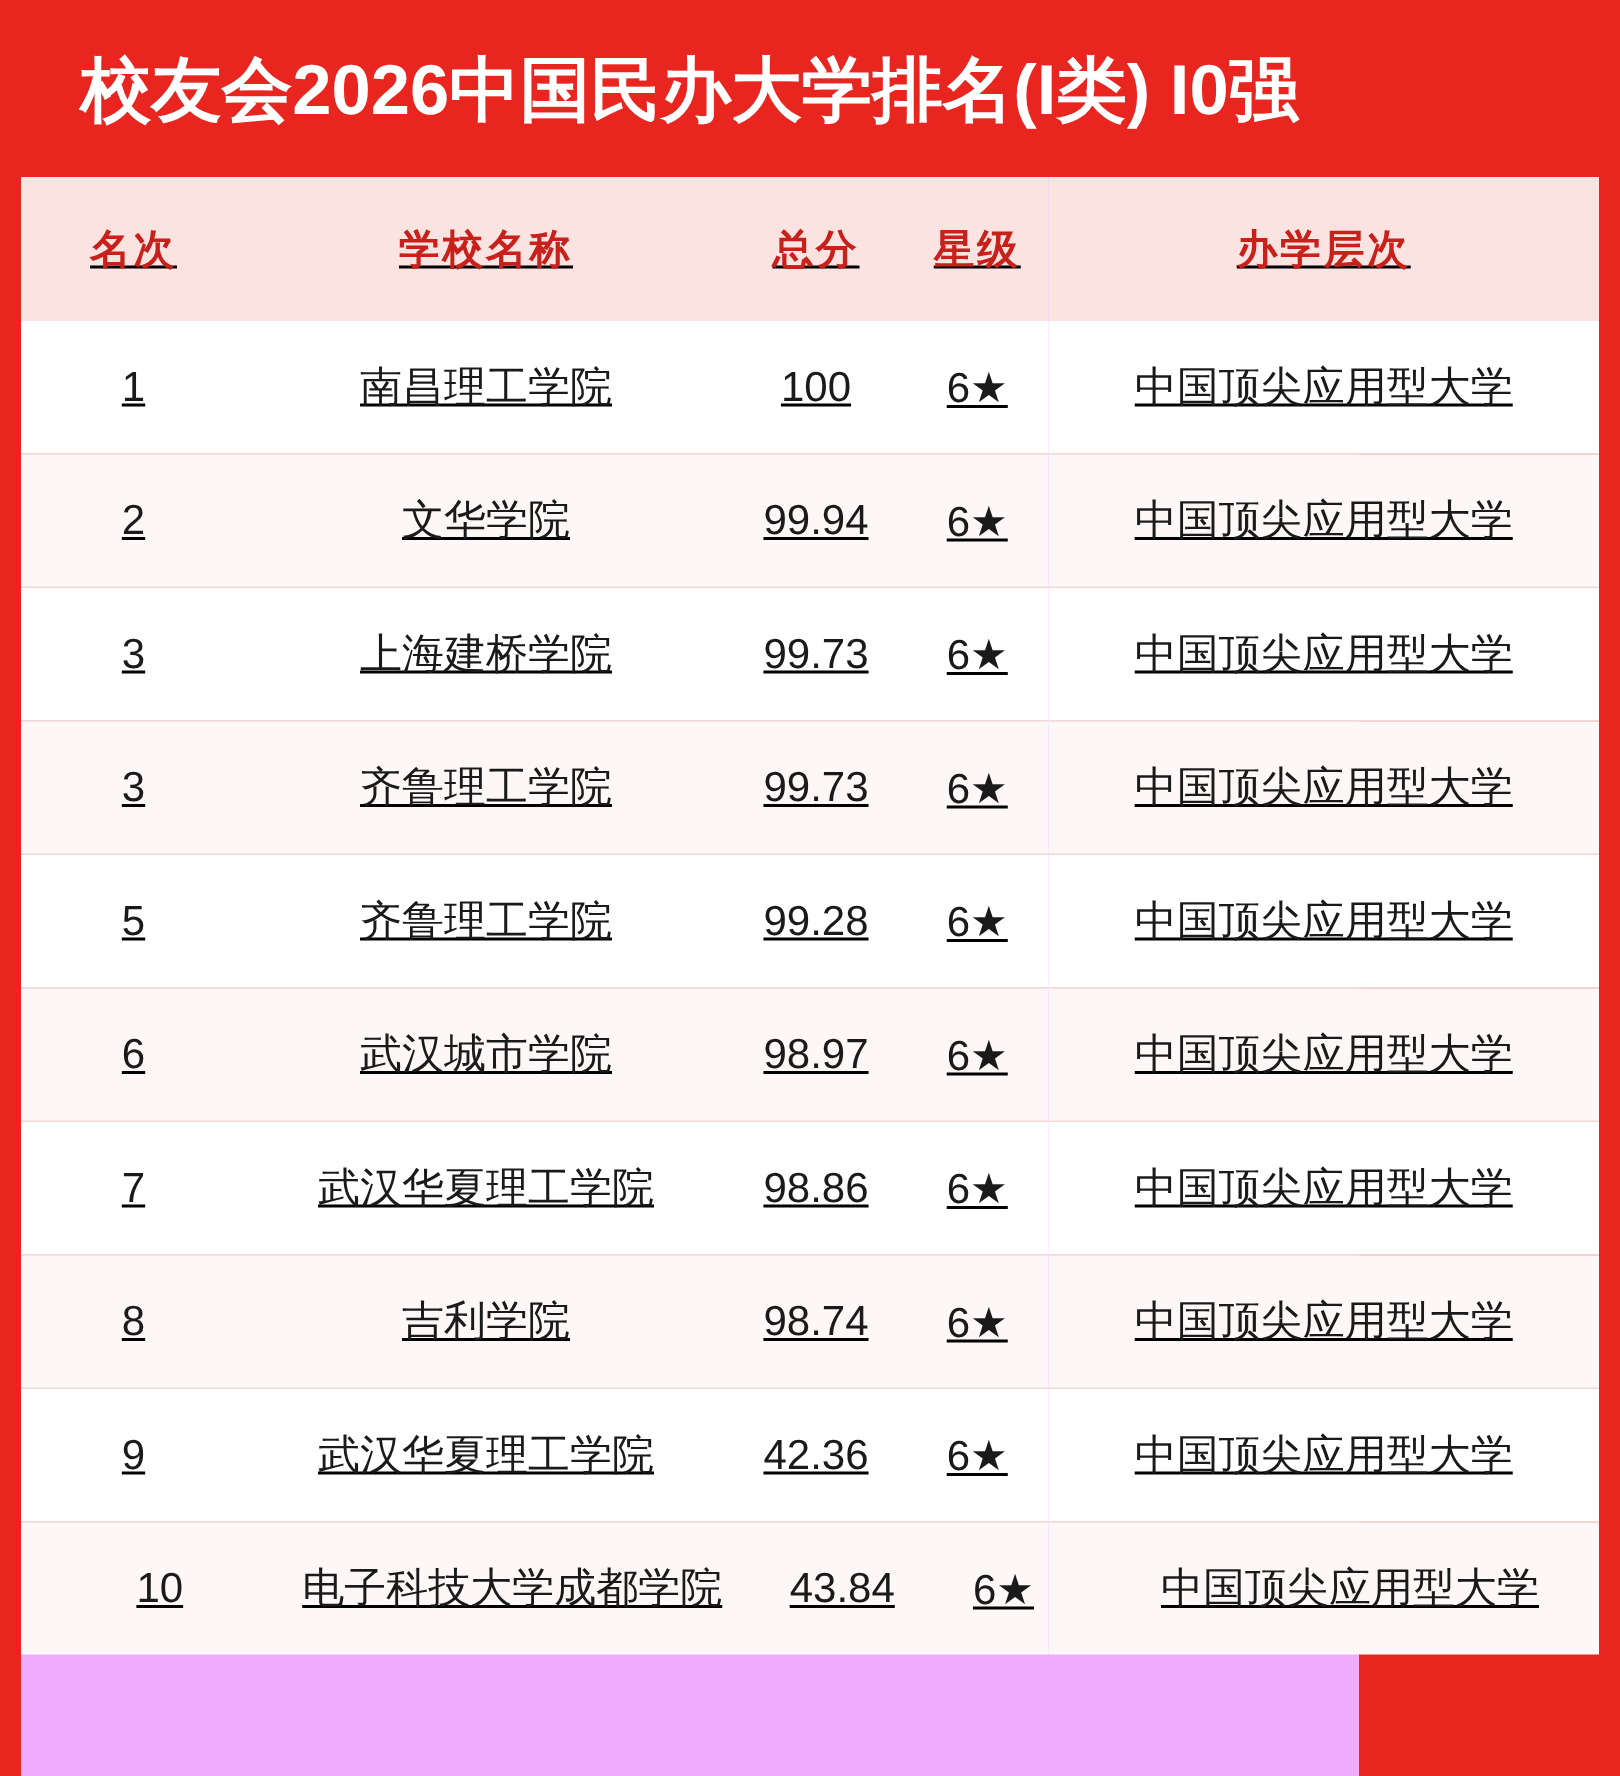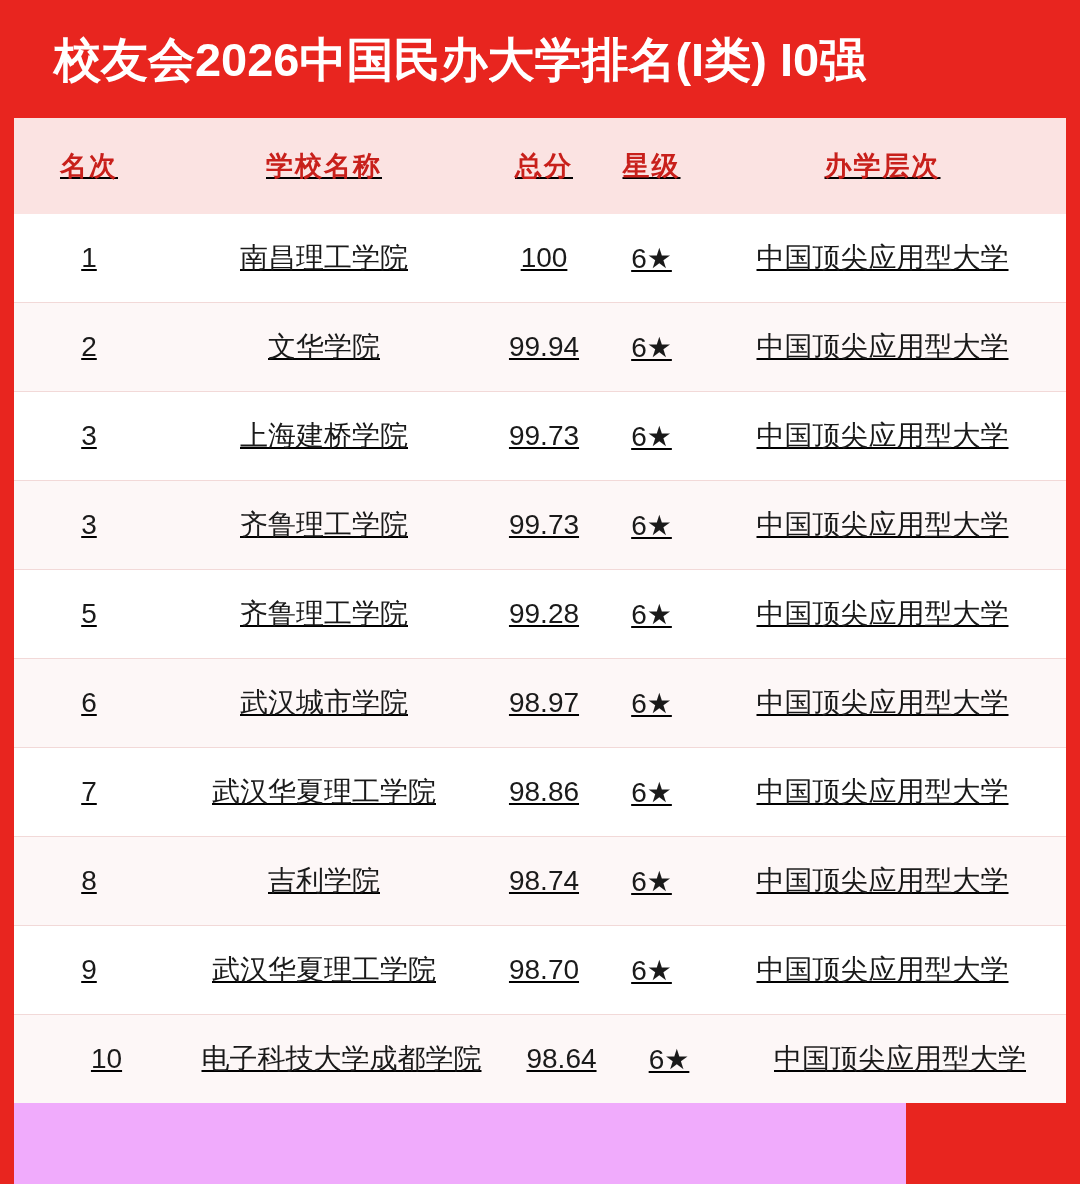--- a/index.html
+++ b/index.html
@@ -184,28 +184,28 @@
         <tr>
           <td class="cell-rank">8</td>
           <td class="cell-name">吉利学院</td>
           <td class="cell-score">98.74</td>
           <td class="cell-star">6★</td>
           <td class="cell-level">中国顶尖应用型大学</td>
         </tr>
         <tr>
           <td class="cell-rank">9</td>
           <td class="cell-name">武汉华夏理工学院</td>
-          <td class="cell-score">98.70</td>
+          <td class="cell-score">42.36</td>
           <td class="cell-star">6★</td>
           <td class="cell-level">中国顶尖应用型大学</td>
         </tr>
         <tr>
           <td class="cell-rank">10</td>
           <td class="cell-name">电子科技大学成都学院</td>
-          <td class="cell-score">98.64</td>
+          <td class="cell-score">43.84</td>
           <td class="cell-star">6★</td>
           <td class="cell-level">中国顶尖应用型大学</td>
         </tr>
       </tbody>
     </table>
   </div>
 
 
 </div>
 

